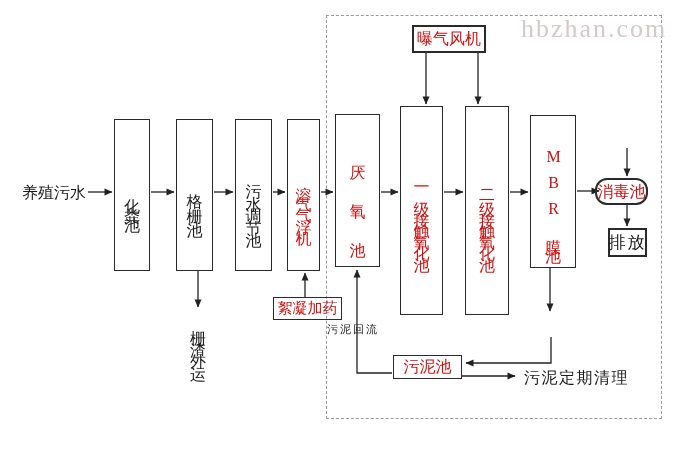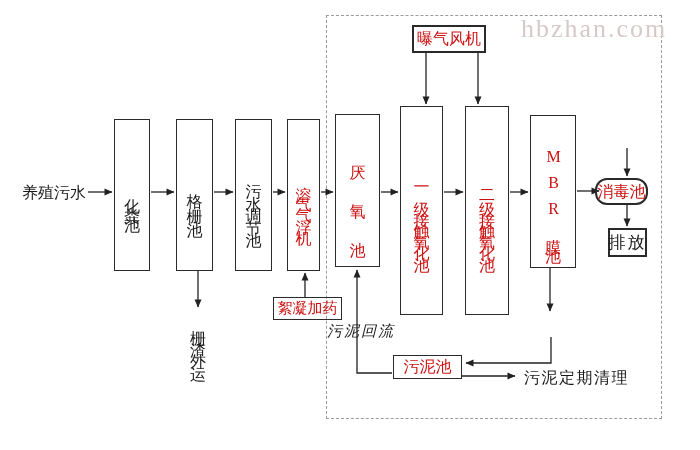--- a/index.html
+++ b/index.html
@@ -46,21 +46,21 @@
   #b-clo2   {left:591px; top:123px; width:68px; height:25px; font-size:15px;}
   #b-disf   {left:595px; top:178px; width:53px; height:27px;border-radius:12px;}
   #b-disch  {left:608px; top:228px; width:39px; height:29px; font-size:17px; letter-spacing:2px;}
   #b-floc   {left:273px; top:297px; width:69px; height:23px; font-size:15px; border-width:1.5px;}
   #b-lift   {left:521px; top:313px; width:69px; height:24px; font-size:15px;}
   #b-sludge {left:393px; top:355px; width:69px; height:24px; border-width:1.5px;}
   
   .flabel{position:absolute; line-height:1;}
   #l-source  {left:22px;  top:185px; font-size:16px;}
   #l-residue {left:190px; top:317px; font-size:16px;}
-  #l-return  {left:327px; top:324px; font-size:15px; letter-spacing:2px;font-style:italic;}
+  #l-return  {left:327px; top:324px; font-size:11px; letter-spacing:2px;}
   #l-cleanup {left:524px; top:370px; font-size:16px; letter-spacing:1.5px;}
   #l-watermark{left:521px; top:16px; font-size:26px; letter-spacing:2px; color:#d5c9c9;}
 </style>
 </head>
 <body>
 
 <div id="stage">
 
   <div id="dashed-region"></div>
 

